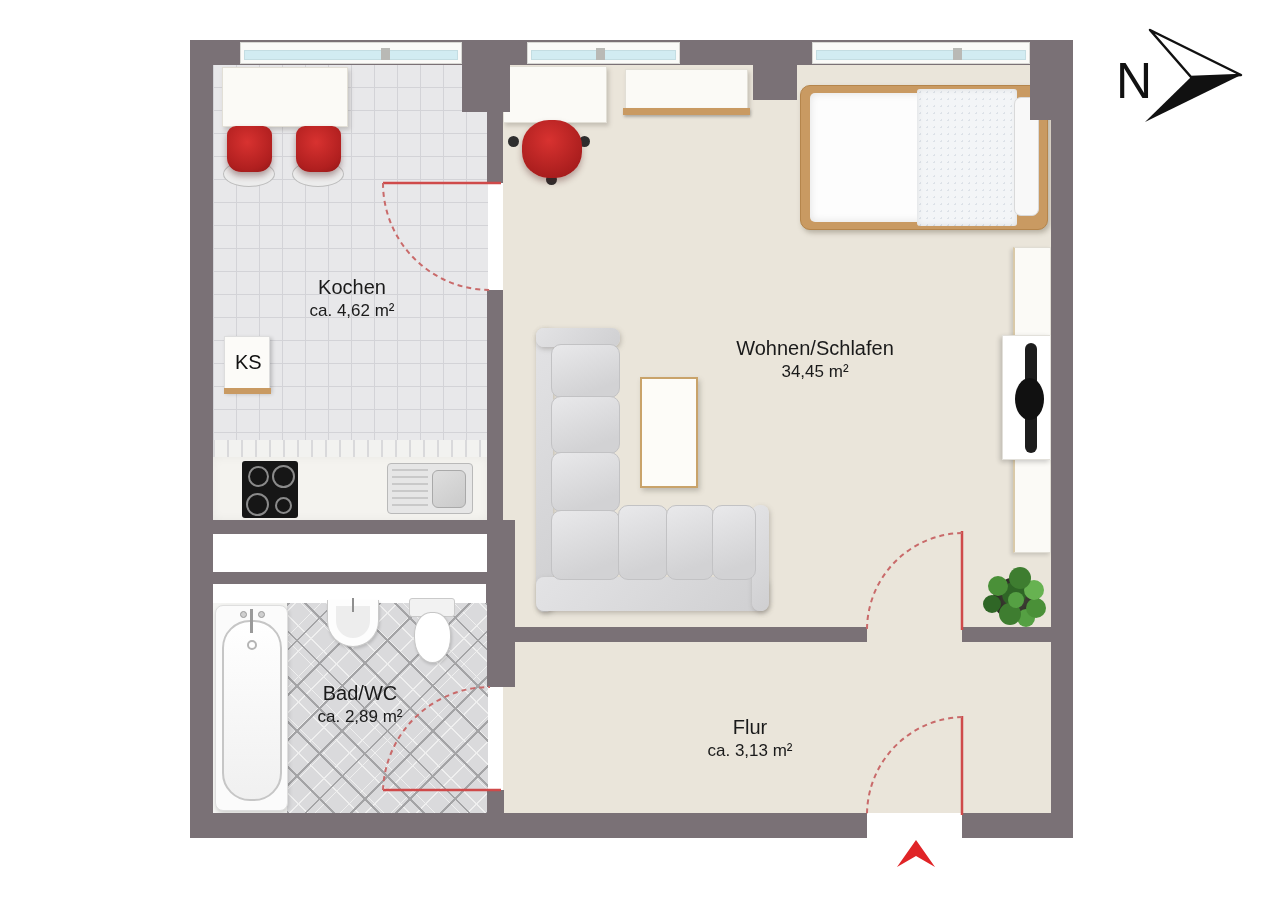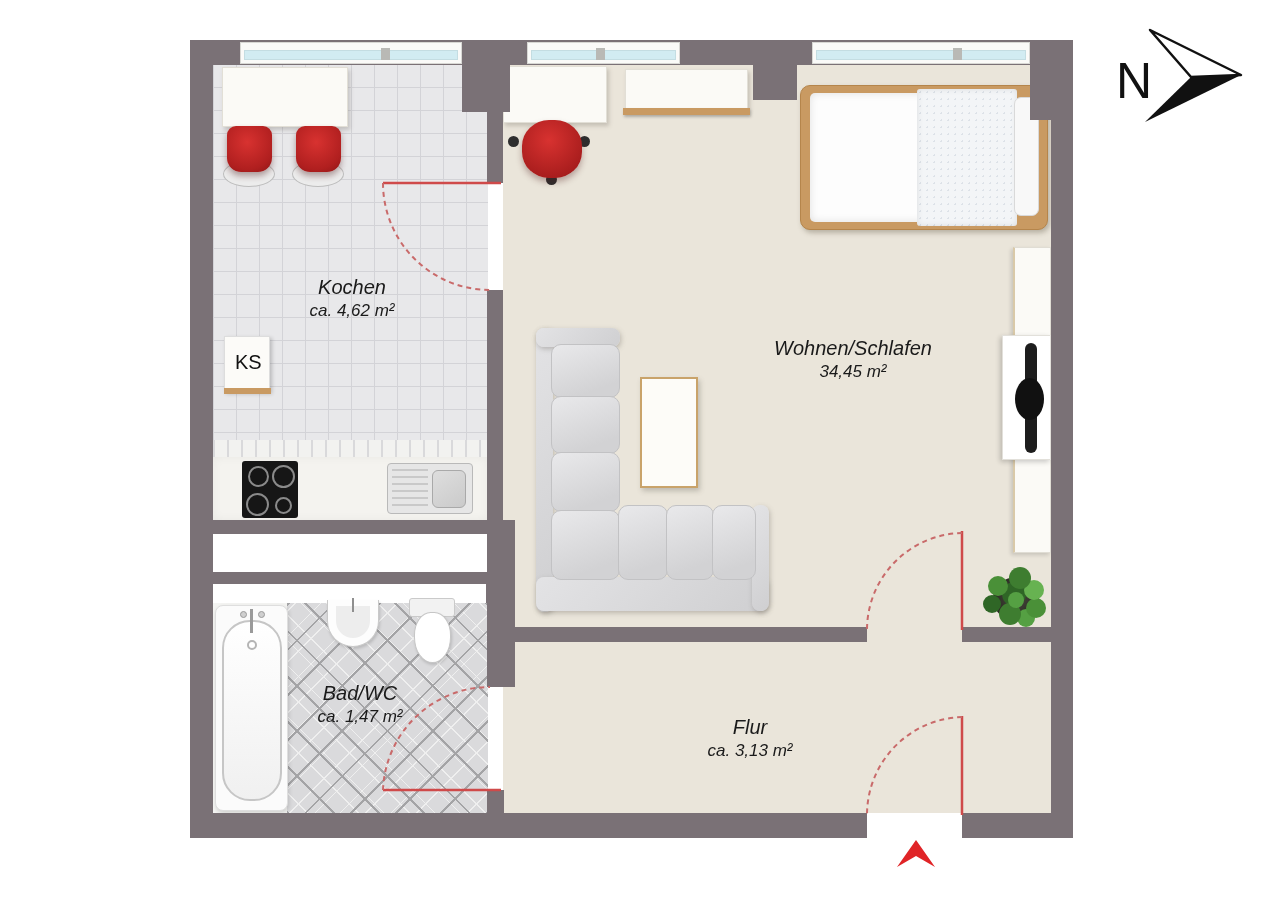--- a/index.html
+++ b/index.html
@@ -82,21 +82,21 @@
   
   .counter{background:#f4f3ef;box-shadow:inset 0 0 10px rgba(0,0,0,.05);}
   .backsplash{background:repeating-linear-gradient(90deg,#d9d9db 0 2px,#f2f2f0 2px 14px);}
   .cooktop{background:#161616;border-radius:3px;}
   .burner{border:2px solid #8a8a8a;border-radius:50%;box-sizing:border-box;}
   .ksink-base{background:#e6e6e6;border:1px solid #b9b9b9;border-radius:4px;box-sizing:border-box;}
   .drain{background:repeating-linear-gradient(#c9c9c9 0 2px,#e6e6e6 2px 7px);}
   .basin{background:linear-gradient(145deg,#dedede,#cacaca);border:1px solid #a9a9a9;border-radius:6px;box-sizing:border-box;}
   .fridge{background:#fcfbf8;border:1px solid #ddd;box-sizing:border-box;box-shadow:2px 2px 4px rgba(0,0,0,.2);}
   
-  .room-label{z-index:7;text-align:center;line-height:1.25;transform:translate(-50%,-50%);white-space:nowrap;font-style:italic;}
+  .room-label{z-index:7;text-align:center;line-height:1.25;transform:translate(-50%,-50%);white-space:nowrap;}
   .room-name{font-size:20px;color:#1a1a1a;}
   .room-area{font-size:17px;color:#1a1a1a;}
   .ks-label{font-size:20px;color:#111;z-index:7;}
   svg{display:block;}
   .overlay{z-index:6;pointer-events:none;}
   .compass{z-index:7;}
 </style>
 </head>
 <body>
 
@@ -226,27 +226,27 @@
   <line x1="962" y1="716" x2="962" y2="815" stroke="#cf4a4a" stroke-width="2.5"></line>
   <path d="M962,717 A98,98 0 0 0 867,815" fill="none" stroke="#c96a6a" stroke-width="2" stroke-dasharray="5 4"></path>
 
   <polygon points="897,867 916,840 935,867 916,856" fill="#e02427"></polygon>
 </svg>
 
 <div class="abs room-label" style="left:352px;top:298px;">
   <div class="room-name">Kochen</div>
   <div class="room-area">ca. 4,62 m²</div>
 </div>
-<div class="abs room-label" style="left:853px;top:359px;">
+<div class="abs room-label" style="left:815px;top:359px;">
   <div class="room-name">Wohnen/Schlafen</div>
   <div class="room-area">34,45 m²</div>
 </div>
 <div class="abs room-label" style="left:360px;top:704px;">
   <div class="room-name">Bad/WC</div>
-  <div class="room-area">ca. 1,47 m²</div>
+  <div class="room-area">ca. 2,89 m²</div>
 </div>
 <div class="abs room-label" style="left:750px;top:738px;">
   <div class="room-name">Flur</div>
   <div class="room-area">ca. 3,13 m²</div>
 </div>
 
 <div class="abs compass" style="left:1098px;top:22px;width:150px;height:110px;">
   <svg width="150" height="110" viewBox="0 0 150 110">
     <polygon points="52,8 143,53 93,55" fill="#ffffff" stroke="#111" stroke-width="2.5" stroke-linejoin="round"></polygon>
     <polygon points="93,55 143,53 47,100" fill="#111"></polygon>

